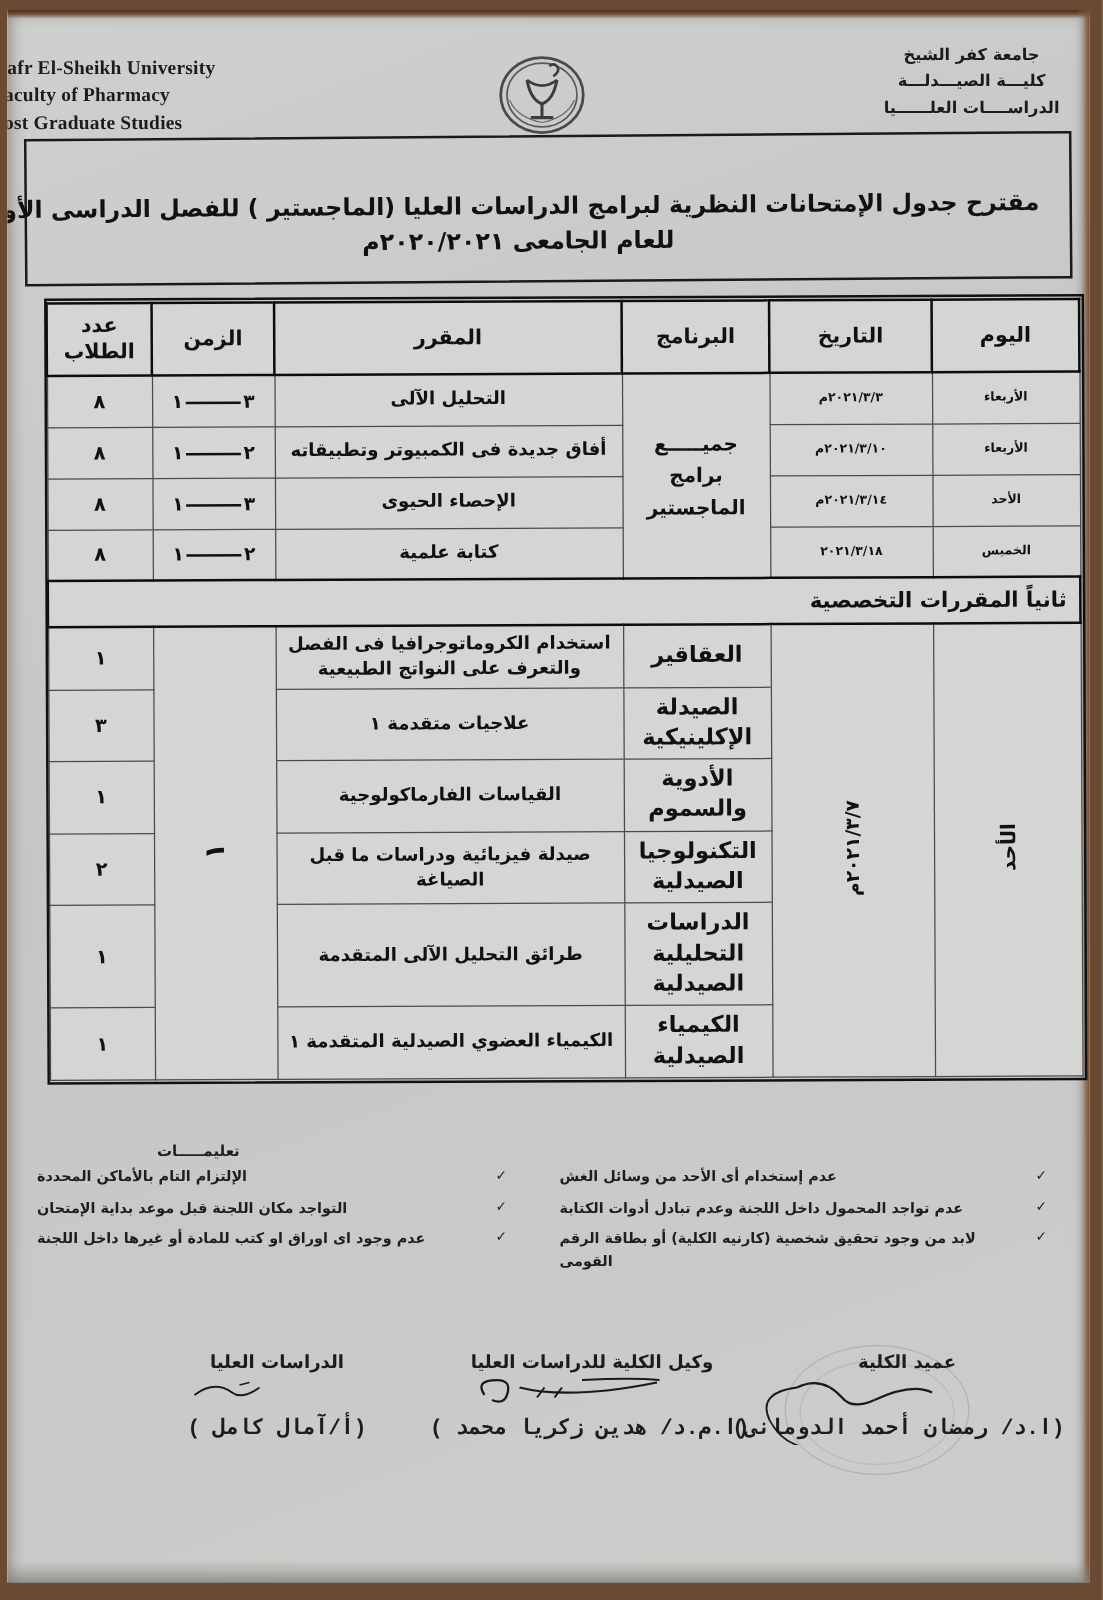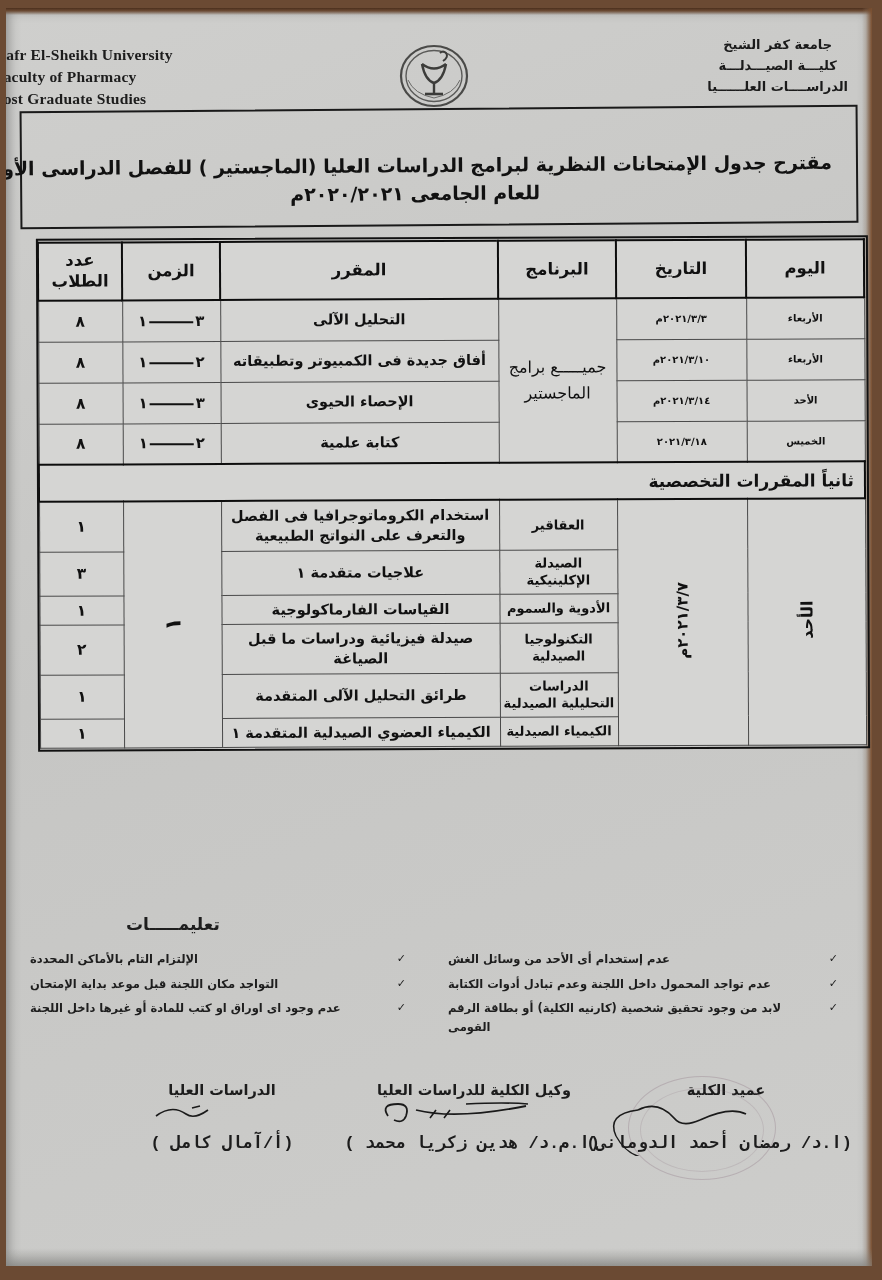--- a/index.html
+++ b/index.html
@@ -147,21 +147,21 @@
   col.c-time   { width: 98px;  }
   col.c-count  { width: 84px;  }
 
   td.day, td.date {
     font-weight: 700;
     font-size: 10px;
     height: 41px;
   }
   td.date { letter-spacing: .5px; }
   td.prog {
-    font-weight: 400;
+    font-weight: 700;
     font-size: 16px;
     line-height: 1.6;
   }
   td.course {
     font-weight: 700;
     font-size: 14.5px;
     line-height: 1.45;
   }
   td.time {
     font-weight: 700;
@@ -190,21 +190,21 @@
   }
 
   
   td.spec-course {
     font-weight: 700;
     font-size: 14.5px;
     line-height: 1.4;
   }
   td.spec-prog {
     font-weight: 700;
-    font-size: 13px;
+    font-size: 18px;
     line-height: 1.35;
     margin-left: 43px;
   }
   td.vert {
     position: relative;
   }
   .vert-txt {
     writing-mode: vertical-rl;
     transform: rotate(180deg);
     display: inline-block;
@@ -230,23 +230,23 @@
     position: absolute;
     left: 24px; top: 906px;
     width: 820px;
     font-family: "DejaVu Sans", sans-serif;
     color: #1e1e1e;
   }
   #instr-title {
     text-align: left;
     padding-left: 96px;
     font-weight: 700;
-    font-size: 17px;
+    font-size: 12px;
     letter-spacing: 1px;
-    margin-bottom: 16px;
+    margin-bottom: 4px;
     direction: rtl;
   }
   #instr-cols {
     display: flex;
     flex-direction: row-reverse;
     justify-content: flex-start;
     gap: 24px;
   }
   .instr-col { width: 394px; }
   .instr-col.right { padding-right: 18px; }

